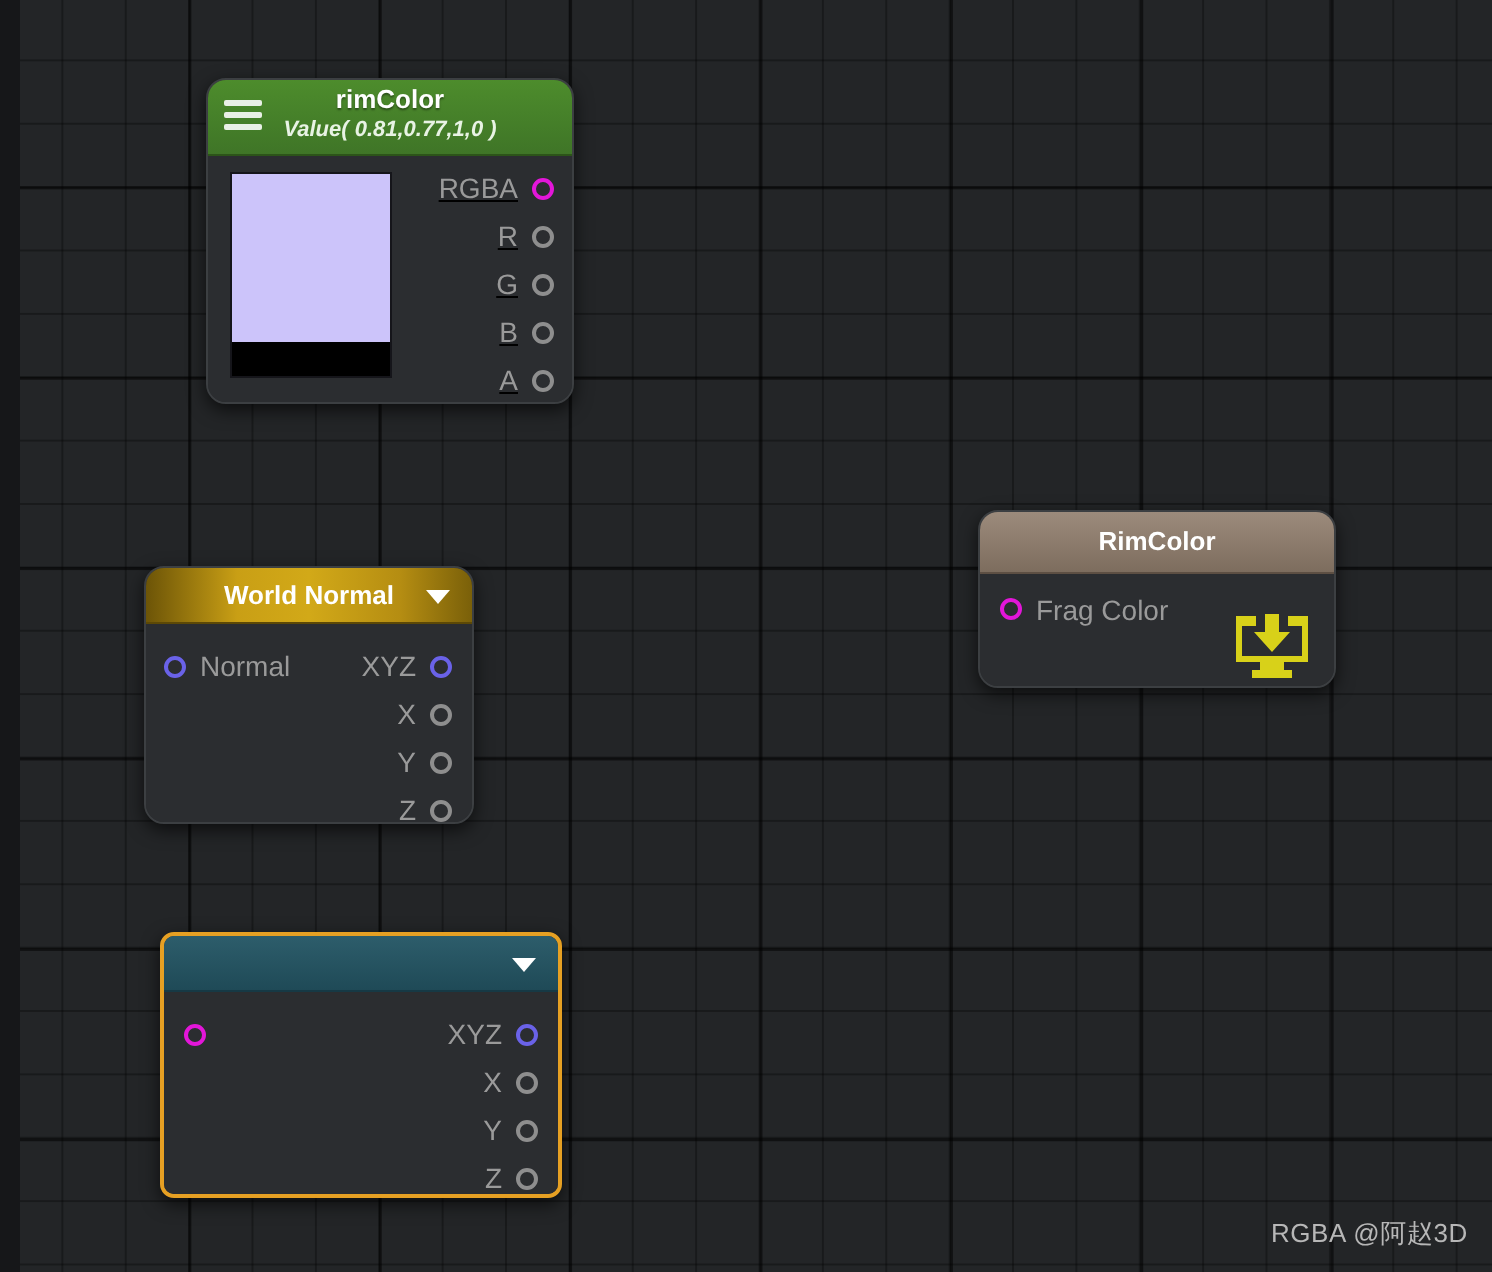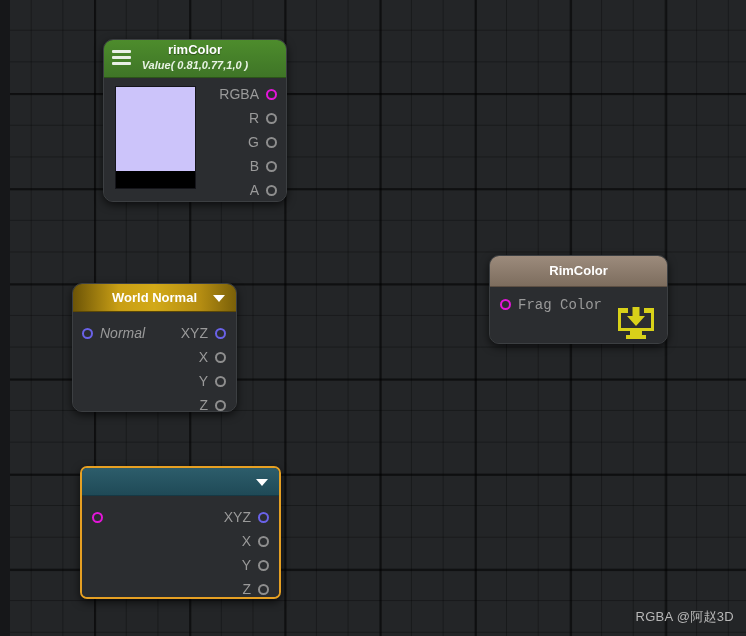--- a/index.html
+++ b/index.html
@@ -144,20 +144,21 @@
     left: 11px; top: 93px;
     width: 79px; height: 17px;
     background: #000000;
     border: 1px solid #15151a;
     border-top: none;
   }
   #rimcolor-outputs {
     position: absolute;
     right: 9px; top: 4px;
     width: 90px;
+    text-decoration: underline;
   }
   #rimcolor-outputs .port-row {
     justify-content: flex-end;
     gap: 7px;
   }
   #rimcolor-outputs .port-label { font-size: 14px; }
 
   
   #node-worldnormal {
     left: 72px;
@@ -186,21 +187,21 @@
     cursor: pointer;
   }
   #worldnormal-body {
     position: relative;
     height: 100px;
   }
   #worldnormal-inputs {
     position: absolute;
     left: 9px; top: 9px;
   }
-  #worldnormal-inputs .port-row { gap: 7px; font-style: italic; }
+  #worldnormal-inputs .port-row { gap: 7px; }
   #worldnormal-inputs .port-label { font-size: 14px; }
   #worldnormal-outputs {
     position: absolute;
     right: 10px; top: 9px;
   }
   #worldnormal-outputs .port-row {
     justify-content: flex-end;
     gap: 7px;
   }
   #worldnormal-outputs .port-label { font-size: 14px; }
@@ -255,21 +256,21 @@
     font-size: 13px;
     background: linear-gradient(to bottom, #9c8b7c 0%, #7d6d5e 100%);
     border-bottom: 1px solid #5d4f43;
   }
   #master-body {
     position: relative;
     height: 58px;
   }
   #master-inputs {
     position: absolute;
-    left: 10px; top: 6px; font-family: Liberation Mono, monospace;
+    left: 10px; top: 6px;
   }
   #master-inputs .port-row { gap: 7px; height: 23px; }
   #master-inputs .port-label { font-size: 14px; }
   #download-icon {
     position: absolute;
     right: 10px;
     bottom: 2px;
     width: 42px;
     height: 38px;
     cursor: pointer;

